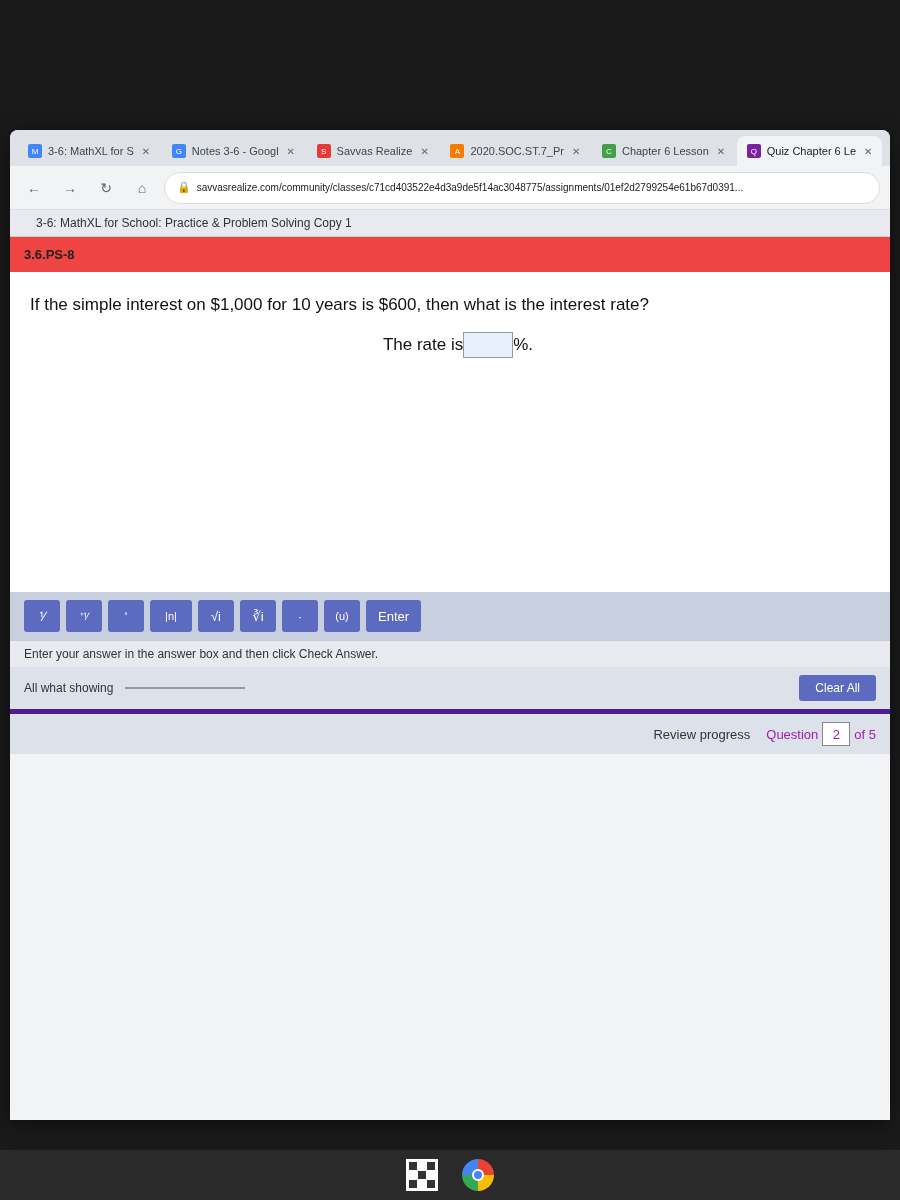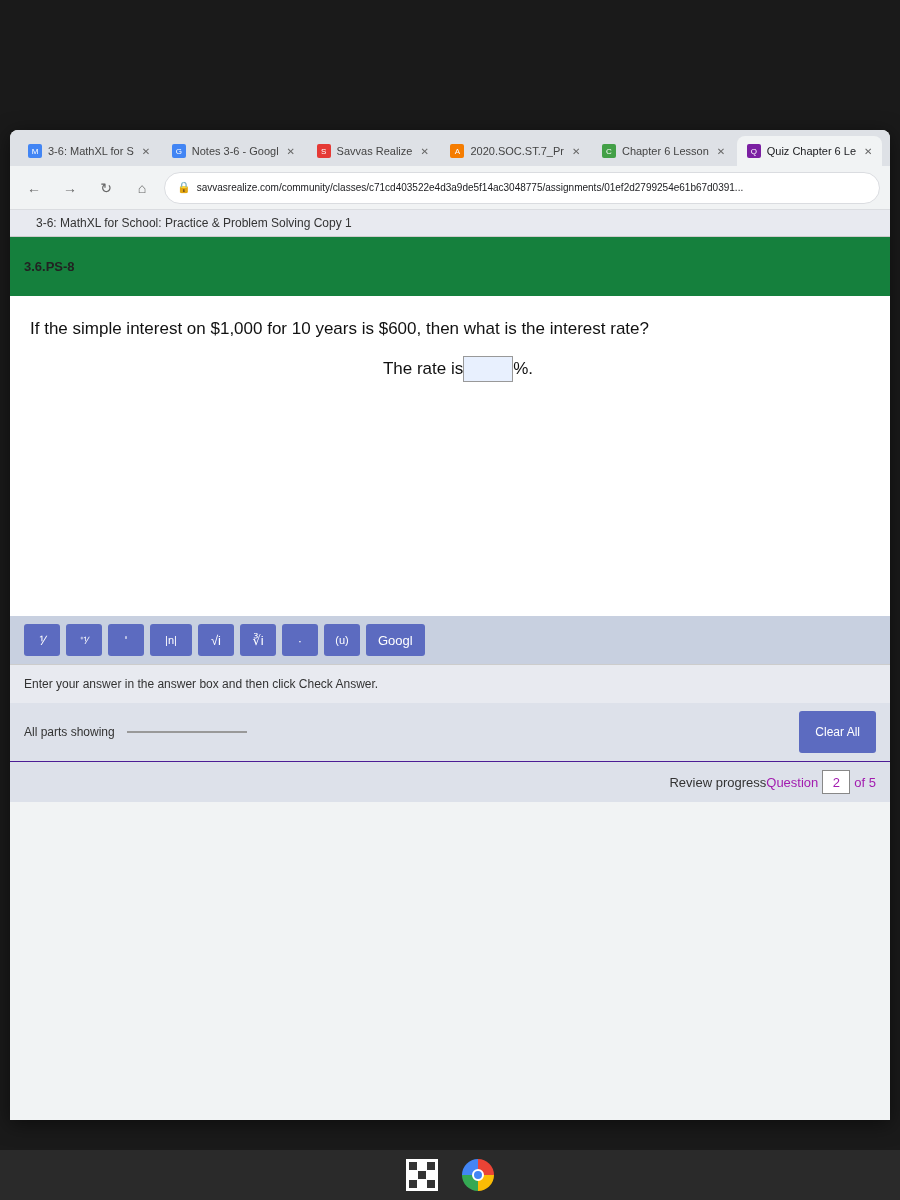--- a/index.html
+++ b/index.html
@@ -125,22 +125,22 @@
     .page-title-bar {
       background: #e8eaf0;
       padding: 6px 26px;
       font-size: 12px;
       color: #333;
       border-bottom: 1px solid #ccc;
     }
 
     
     .problem-number-bar {
-      background: #15803d;
-      padding: 22px 14px;
+      background: #ef4444;
+      padding: 10px 14px;
       font-size: 13px;
       font-weight: bold;
       color: #222;
     }
 
     
     .main-content {
       background: white;
       padding: 20px 4px 16px 20px;
       min-height: 320px;
@@ -198,21 +198,21 @@
       border-radius: 3px;
       cursor: pointer;
       padding: 4px 12px;
       font-size: 13px;
       height: 32px;
     }
 
     
     .instructions-bar {
       background: #e8eaf0;
-      padding: 12px 14px;
+      padding: 6px 14px;
       font-size: 12px;
       color: #333;
       border-top: 1px solid #ccc;
     }
 
     
     .footer-row {
       background: #dde1ea;
       padding: 8px 14px;
       display: flex;
@@ -229,33 +229,34 @@
     .parts-line {
       width: 120px;
       height: 2px;
       background: #999;
     }
     .clear-all-btn {
       background: #5c6bc0;
       color: white;
       border: none;
       border-radius: 3px;
-      padding: 14px 16px;
+      padding: 6px 16px;
       font-size: 12px;
       cursor: pointer;
     }
 
     
     .review-row {
       background: #dde1ea;
       padding: 8px 14px;
       display: flex;
       align-items: center;
       justify-content: flex-end;
-      border-top: 1px solid #4c1d95;
+      gap: 16px;
+      border-top: 5px solid #4c1d95;
     }
     .review-progress-btn {
       background: transparent;
       border: none;
       font-size: 13px;
       color: #333;
       cursor: pointer;
     }
     .question-nav {
       display: flex;
@@ -411,31 +412,31 @@
     <button class="math-btn" title="cube root">
       <span>∛i</span>
     </button>
     <button class="math-btn" title="dot">
       <span>·</span>
     </button>
     <button class="math-btn" title="parentheses">
       <span style="font-size:11px;">(u)</span>
     </button>
     <button class="math-btn-more">
-      <span>Googl</span>
+      <span>Enter</span>
     </button>
   </div>
 
   <div class="instructions-bar">
     <span>Enter your answer in the answer box and then click Check Answer.</span>
   </div>
 
   <div class="footer-row">
     <div class="all-parts-row">
-      <span>All parts showing</span>
+      <span>All what showing</span>
       <div class="parts-line"></div>
     </div>
     <button class="clear-all-btn">
       <span>Clear All</span>
     </button>
   </div>
 
   <div class="review-row">
     <button class="review-progress-btn">
       <span>Review progress</span>

